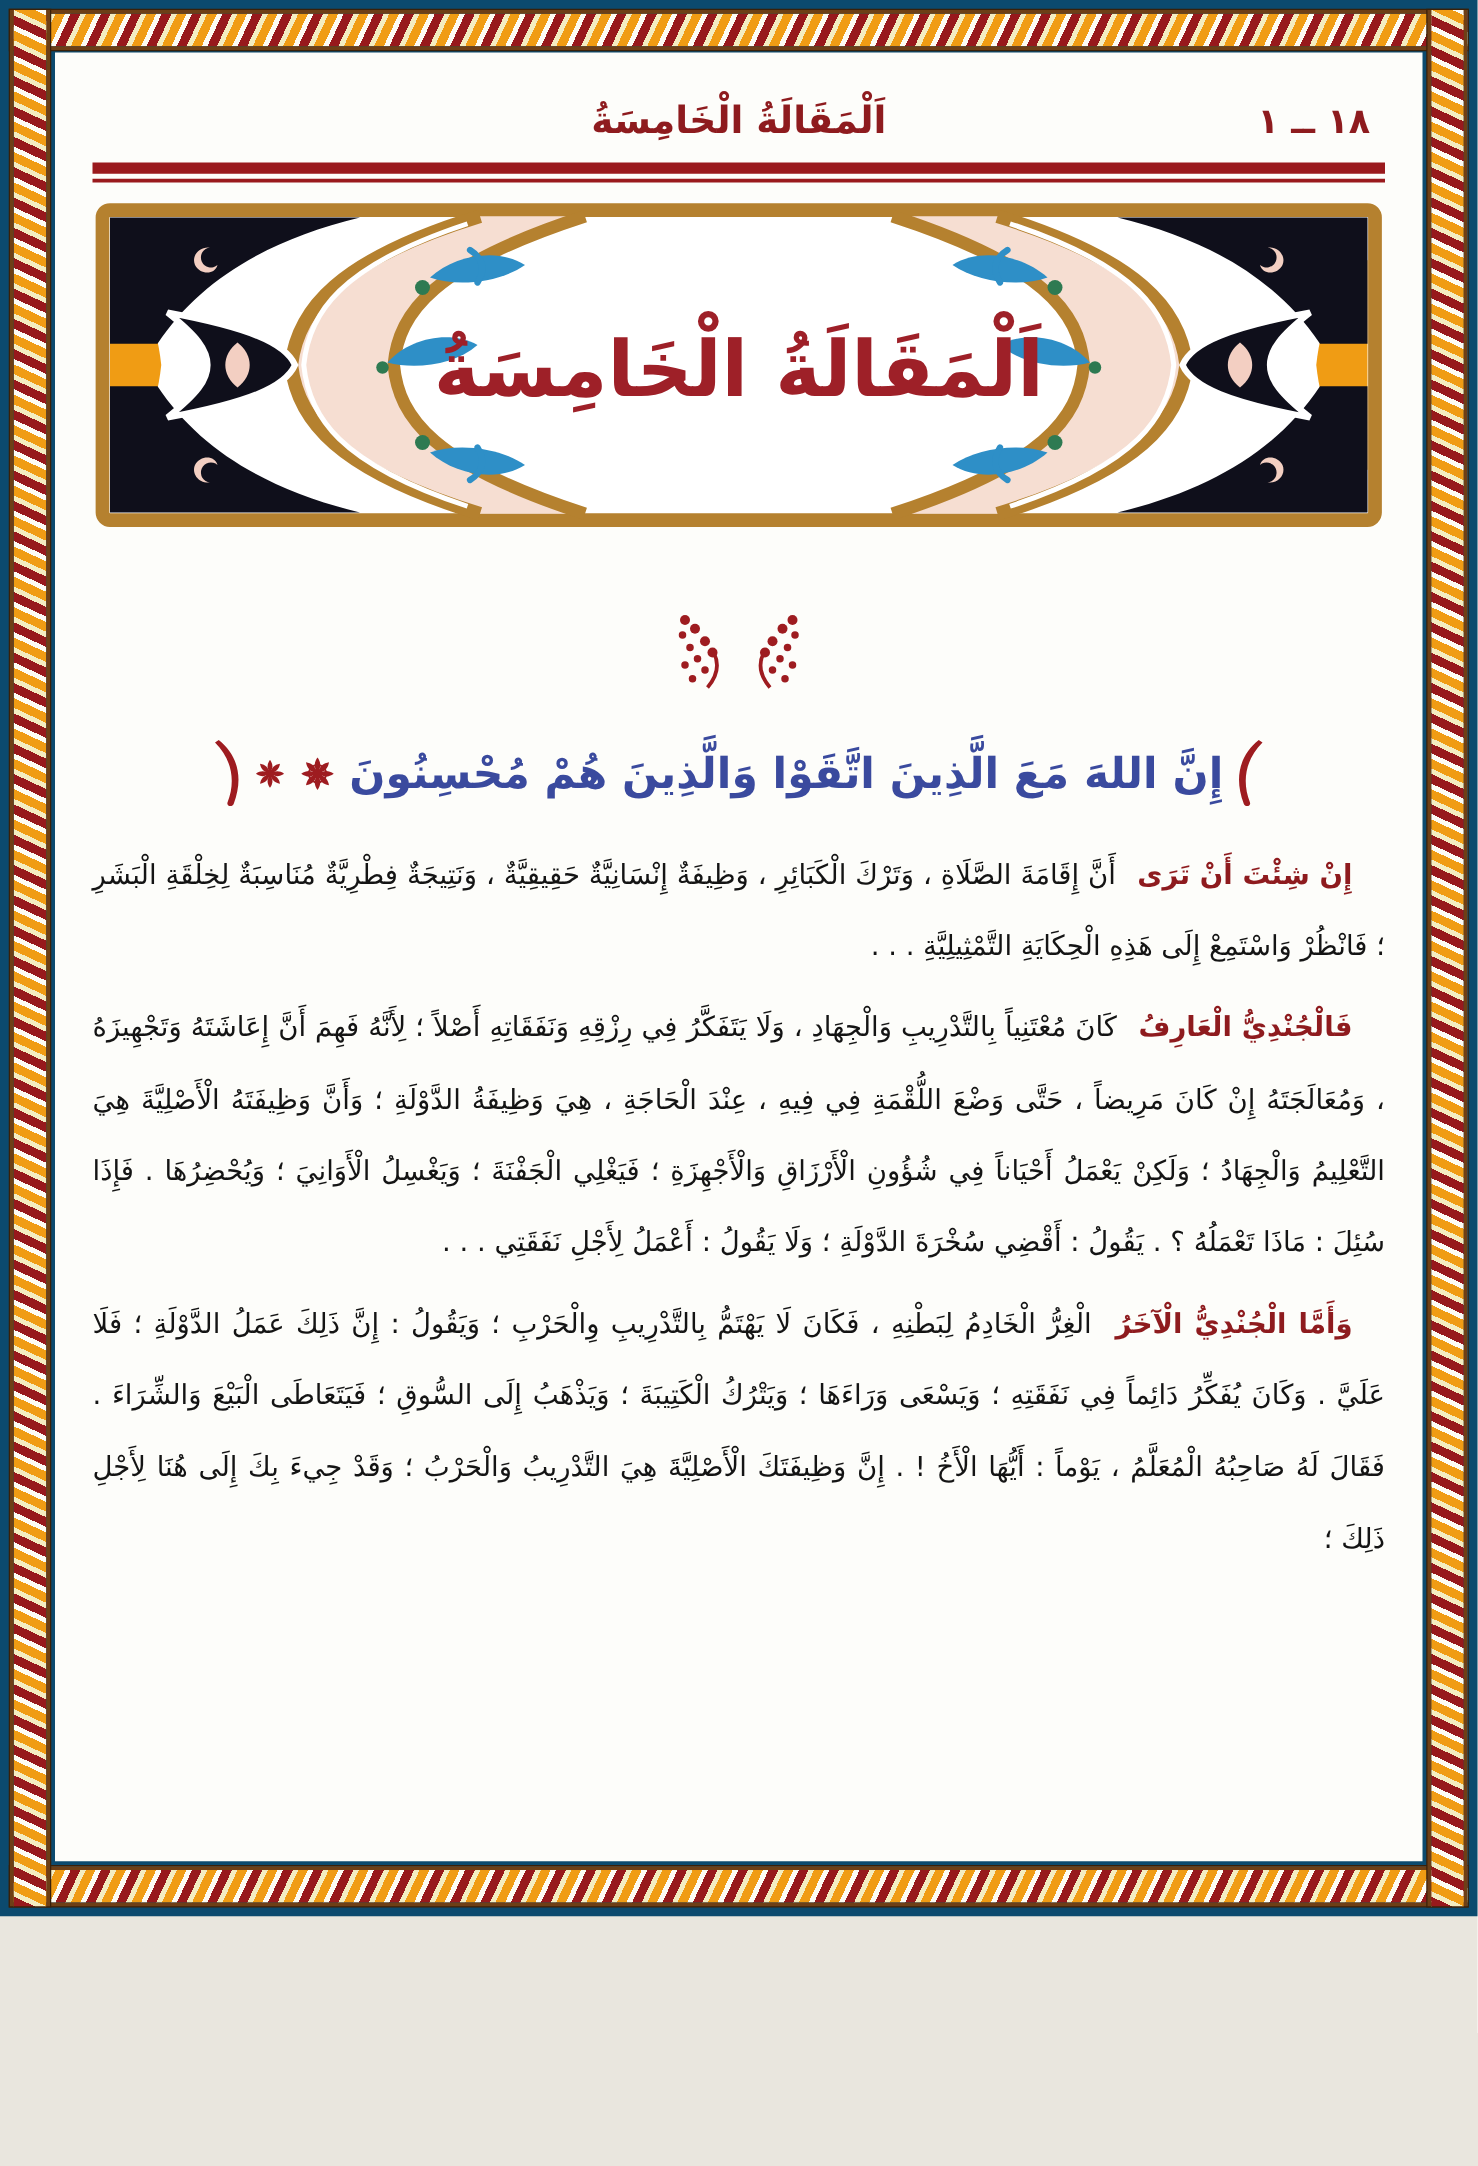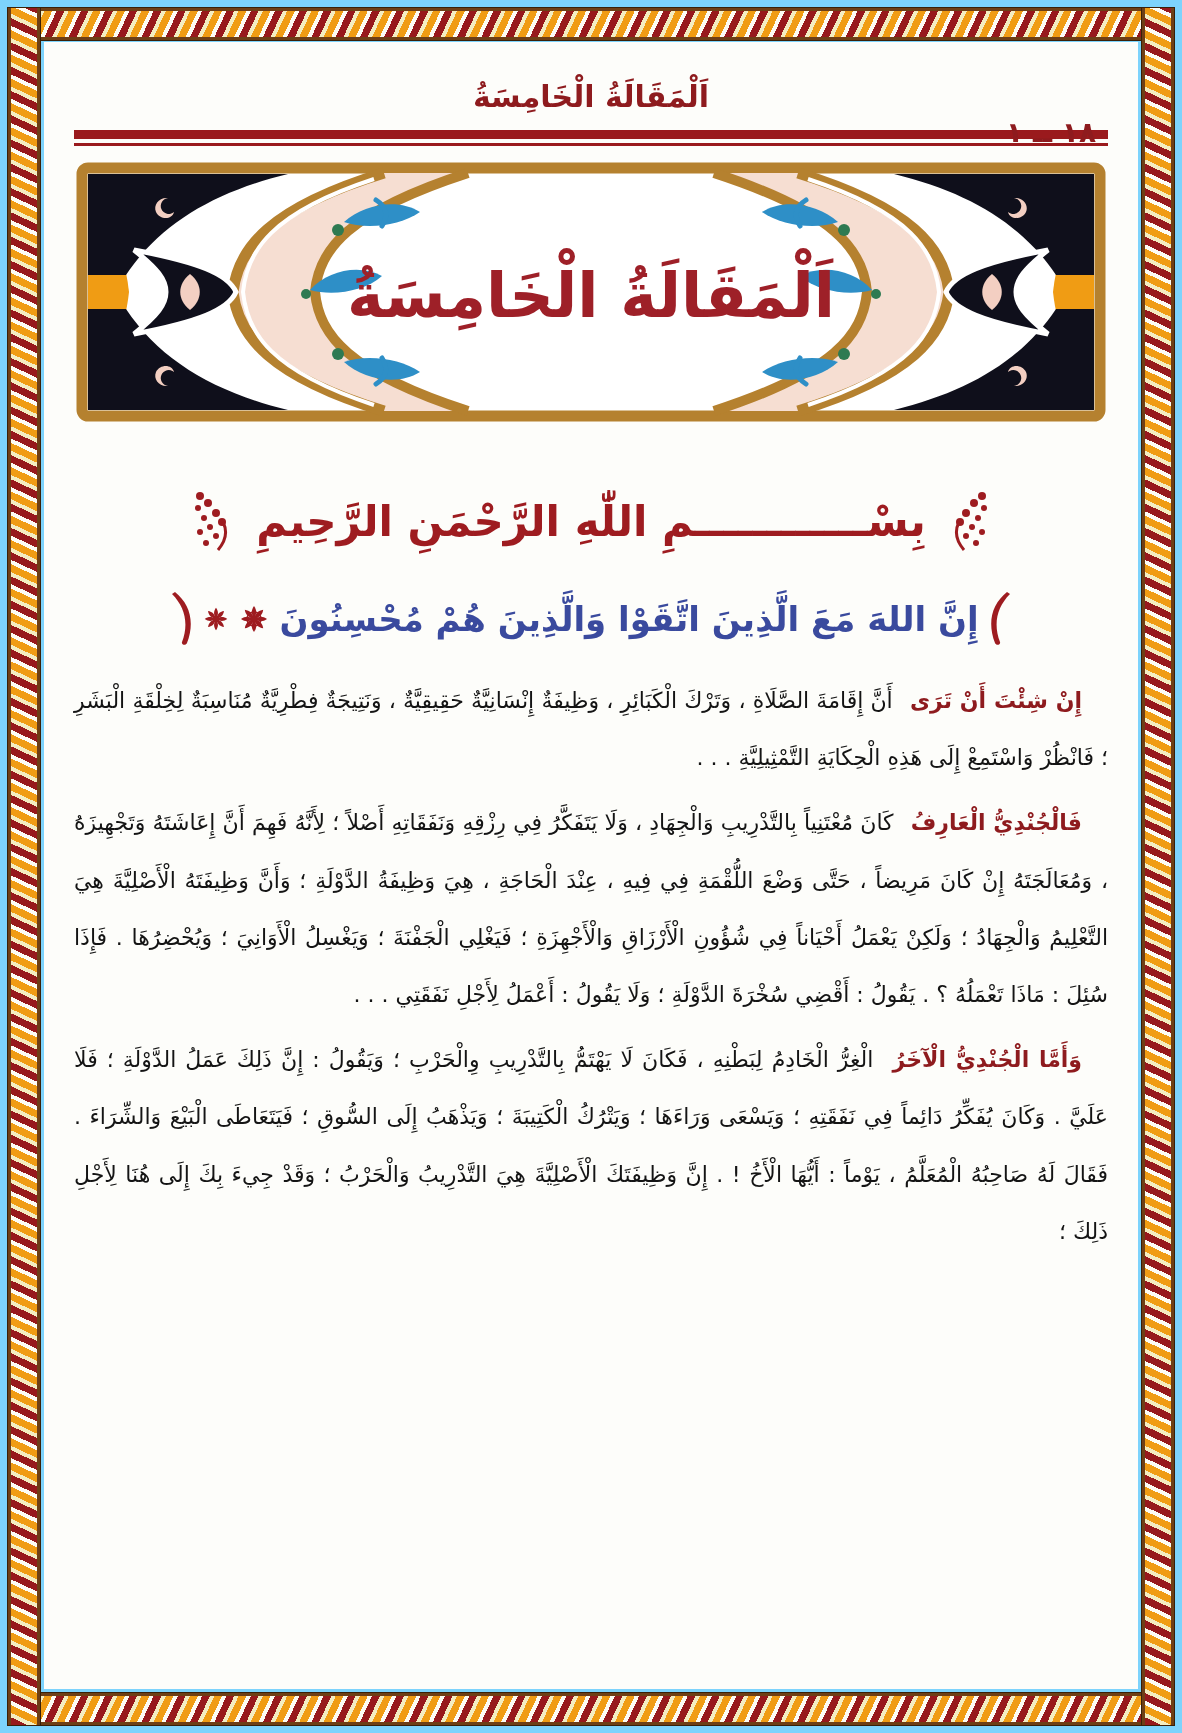--- a/index.html
+++ b/index.html
@@ -4,22 +4,22 @@
 <style>
   html,body{margin:0;padding:0;}
   body{
     width:1182px;height:1733px;
     background:#e9e6de;
     font-family:"DejaVu Sans","Liberation Sans",sans-serif;
     overflow:hidden;
   }
   .page{
     position:relative;
-    width:1182px;height:1733px;
-    background:#7dd3fc;
+    width:1182px;height:1533px;
+    background:#0c4a6e;
     box-sizing:border-box;
   }
   
   .chain{position:absolute;box-sizing:border-box;}
   .chain-h{
     left:8px;right:8px;height:32px;
     border-top:3px solid #6e3f16;border-bottom:3px solid #6e3f16;
     background:
       repeating-linear-gradient(115deg,
         #97191c 0 7px, #f4edc1 7px 11px,
@@ -54,21 +54,20 @@
     margin-top:32px;height:46px;
   }
   .running-title{
     position:absolute;left:0;right:0;text-align:center;
     color:#8e1b1e;font-weight:bold;font-size:30px;line-height:46px;
   }
   .page-number{
     position:absolute;right:12px;top:0;
     color:#8e1b1e;font-weight:bold;font-size:28px;line-height:46px;
     letter-spacing:2px;
-    margin-top:36px;
   }
   .rule-thick{height:9px;background:#9a1a1d;margin-top:10px;}
   .rule-thin{height:3px;background:#9a1a1d;margin-top:4px;}
 
   
   .banner-wrap{margin:16px auto 0;width:1030px;height:260px;}
 
   
   .bismillah-row{
     margin-top:66px;
@@ -174,21 +173,20 @@
           <circle cx="14" cy="25" r="4"></circle>
             <circle cx="26" cy="30" r="3"></circle>
             <circle cx="8" cy="34" r="4"></circle>
           <circle cx="20" cy="39" r="3"></circle>
             <circle cx="30" cy="44" r="3"></circle>
             <circle cx="14" cy="48" r="3"></circle>
           <circle cx="24" cy="55" r="3"></circle>
           <path d="M7,34 q-7,14 5,28" stroke="#9e1c20" stroke-width="3" fill="none"></path>
         </g>
       </svg>
-      <div class="bismillah-text">بِسْــــــــــــمِ اللّٰهِ الرَّحْمَنِ الرَّحِيمِ</div>
       <svg width="36" height="66" viewBox="0 0 36 66">
         <g fill="#9e1c20" transform="translate(36 0) scale(-1 1)">
           <circle cx="30" cy="8" r="4"></circle>
             <circle cx="22" cy="15" r="4"></circle>
             <circle cx="32" cy="20" r="3"></circle>
           <circle cx="14" cy="25" r="4"></circle>
             <circle cx="26" cy="30" r="3"></circle>
             <circle cx="8" cy="34" r="4"></circle>
           <circle cx="20" cy="39" r="3"></circle>
             <circle cx="30" cy="44" r="3"></circle>

